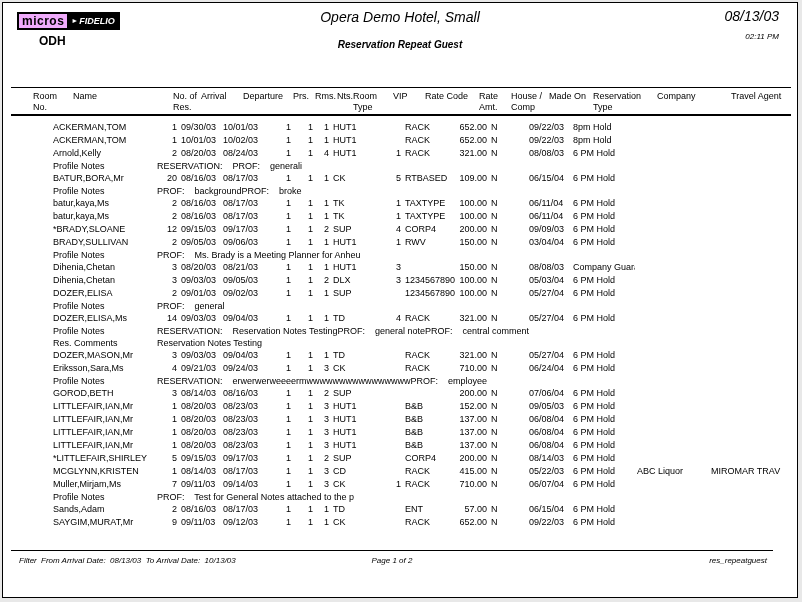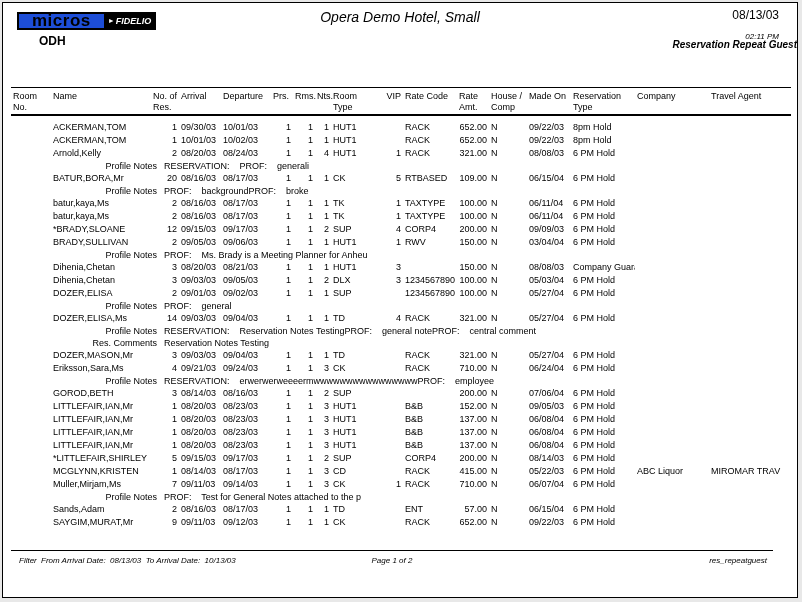--- a/index.html
+++ b/index.html
@@ -1,37 +1,37 @@
 <!DOCTYPE html>
 <html><head>
 <meta charset="utf-8">
 <style>
   html,body{margin:0;padding:0;background:#e8e8e8;}
   body{width:802px;height:602px;position:relative;font-family:"Liberation Sans",sans-serif;color:#000;}
   .page{position:absolute;left:2px;top:2px;width:794px;height:594px;border:1px solid #000;background:#fff;}
   
   .logo{position:absolute;left:14px;top:9px;display:flex;align-items:stretch;}
-  .lg-micros{background:#1d4ed8;border:2px solid #000;font-weight:bold;font-size:17px;line-height:12px;padding:1px 13px;letter-spacing:0.5px;}
+  .lg-micros{background:#f0abfc;border:2px solid #000;font-weight:bold;font-size:12px;line-height:12px;padding:1px 3px;letter-spacing:0.5px;}
   .lg-fid{background:#000;color:#fff;font-style:italic;font-weight:bold;font-size:9px;line-height:16px;padding:0 5px 0 2px;display:flex;align-items:center;}
   .lg-arrow{font-style:normal;font-size:7px;margin-right:1px;}
   .prop-code{position:absolute;left:36px;top:31px;font-weight:bold;font-size:12px;}
   .hotel-name{position:absolute;left:0;right:0;top:6px;text-align:center;font-style:italic;font-size:14px;}
-  .report-title{position:absolute;left:0;right:0;top:36px;text-align:right;font-style:italic;font-weight:bold;font-size:10px;}
-  .print-date{position:absolute;right:18px;top:5px;font-size:12px;}
+  .report-title{position:absolute;left:0;right:0;top:36px;text-align:center;font-style:italic;font-weight:bold;font-size:10px;}
+  .print-date{position:absolute;right:18px;top:5px;font-style:italic;font-size:14px;}
   .print-time{position:absolute;right:18px;top:29px;font-style:italic;font-size:8px;}
   
   .table-wrap{position:absolute;left:8px;right:8px;top:84px;}
   table{width:100%;border-collapse:collapse;table-layout:fixed;border-top:1px solid #000;}
   th{font-weight:normal;font-size:9px;text-align:left;vertical-align:top;padding:3px 2px 1px 2px;border-bottom:2px solid #000;white-space:nowrap;overflow:visible;}
-  th div{line-height:11px;height:11px;}
+  th div{line-height:11px;height:11px;margin-left:20px;}
   td{font-size:9px;line-height:13px;height:13px;padding:0 2px;white-space:nowrap;overflow:hidden;vertical-align:bottom;}
   tbody tr:first-child td{padding-top:5px;}
   tr.note td{line-height:12px;height:12px;overflow:visible;}
   .al-r{text-align:right;} .al-c{text-align:right;} .al-l{text-align:left;}
-  .note-label{display:inline-block;width:104px;text-align:right;padding-right:7px;}
+  .note-label{display:inline-block;width:104px;text-align:left;}
   .note-text{white-space:pre;}
   
   .report-footer{position:absolute;left:8px;right:24px;top:547px;border-top:1px solid #000;font-style:italic;font-size:8px;height:20px;}
   .f-filter{position:absolute;left:8px;top:5px;}
   .f-text{position:absolute;left:30px;top:5px;white-space:pre;}
   .f-center{position:absolute;left:0;right:0;top:5px;text-align:center;}
   .f-right{position:absolute;right:6px;top:5px;}
 </style>
 </head>
 <body>

